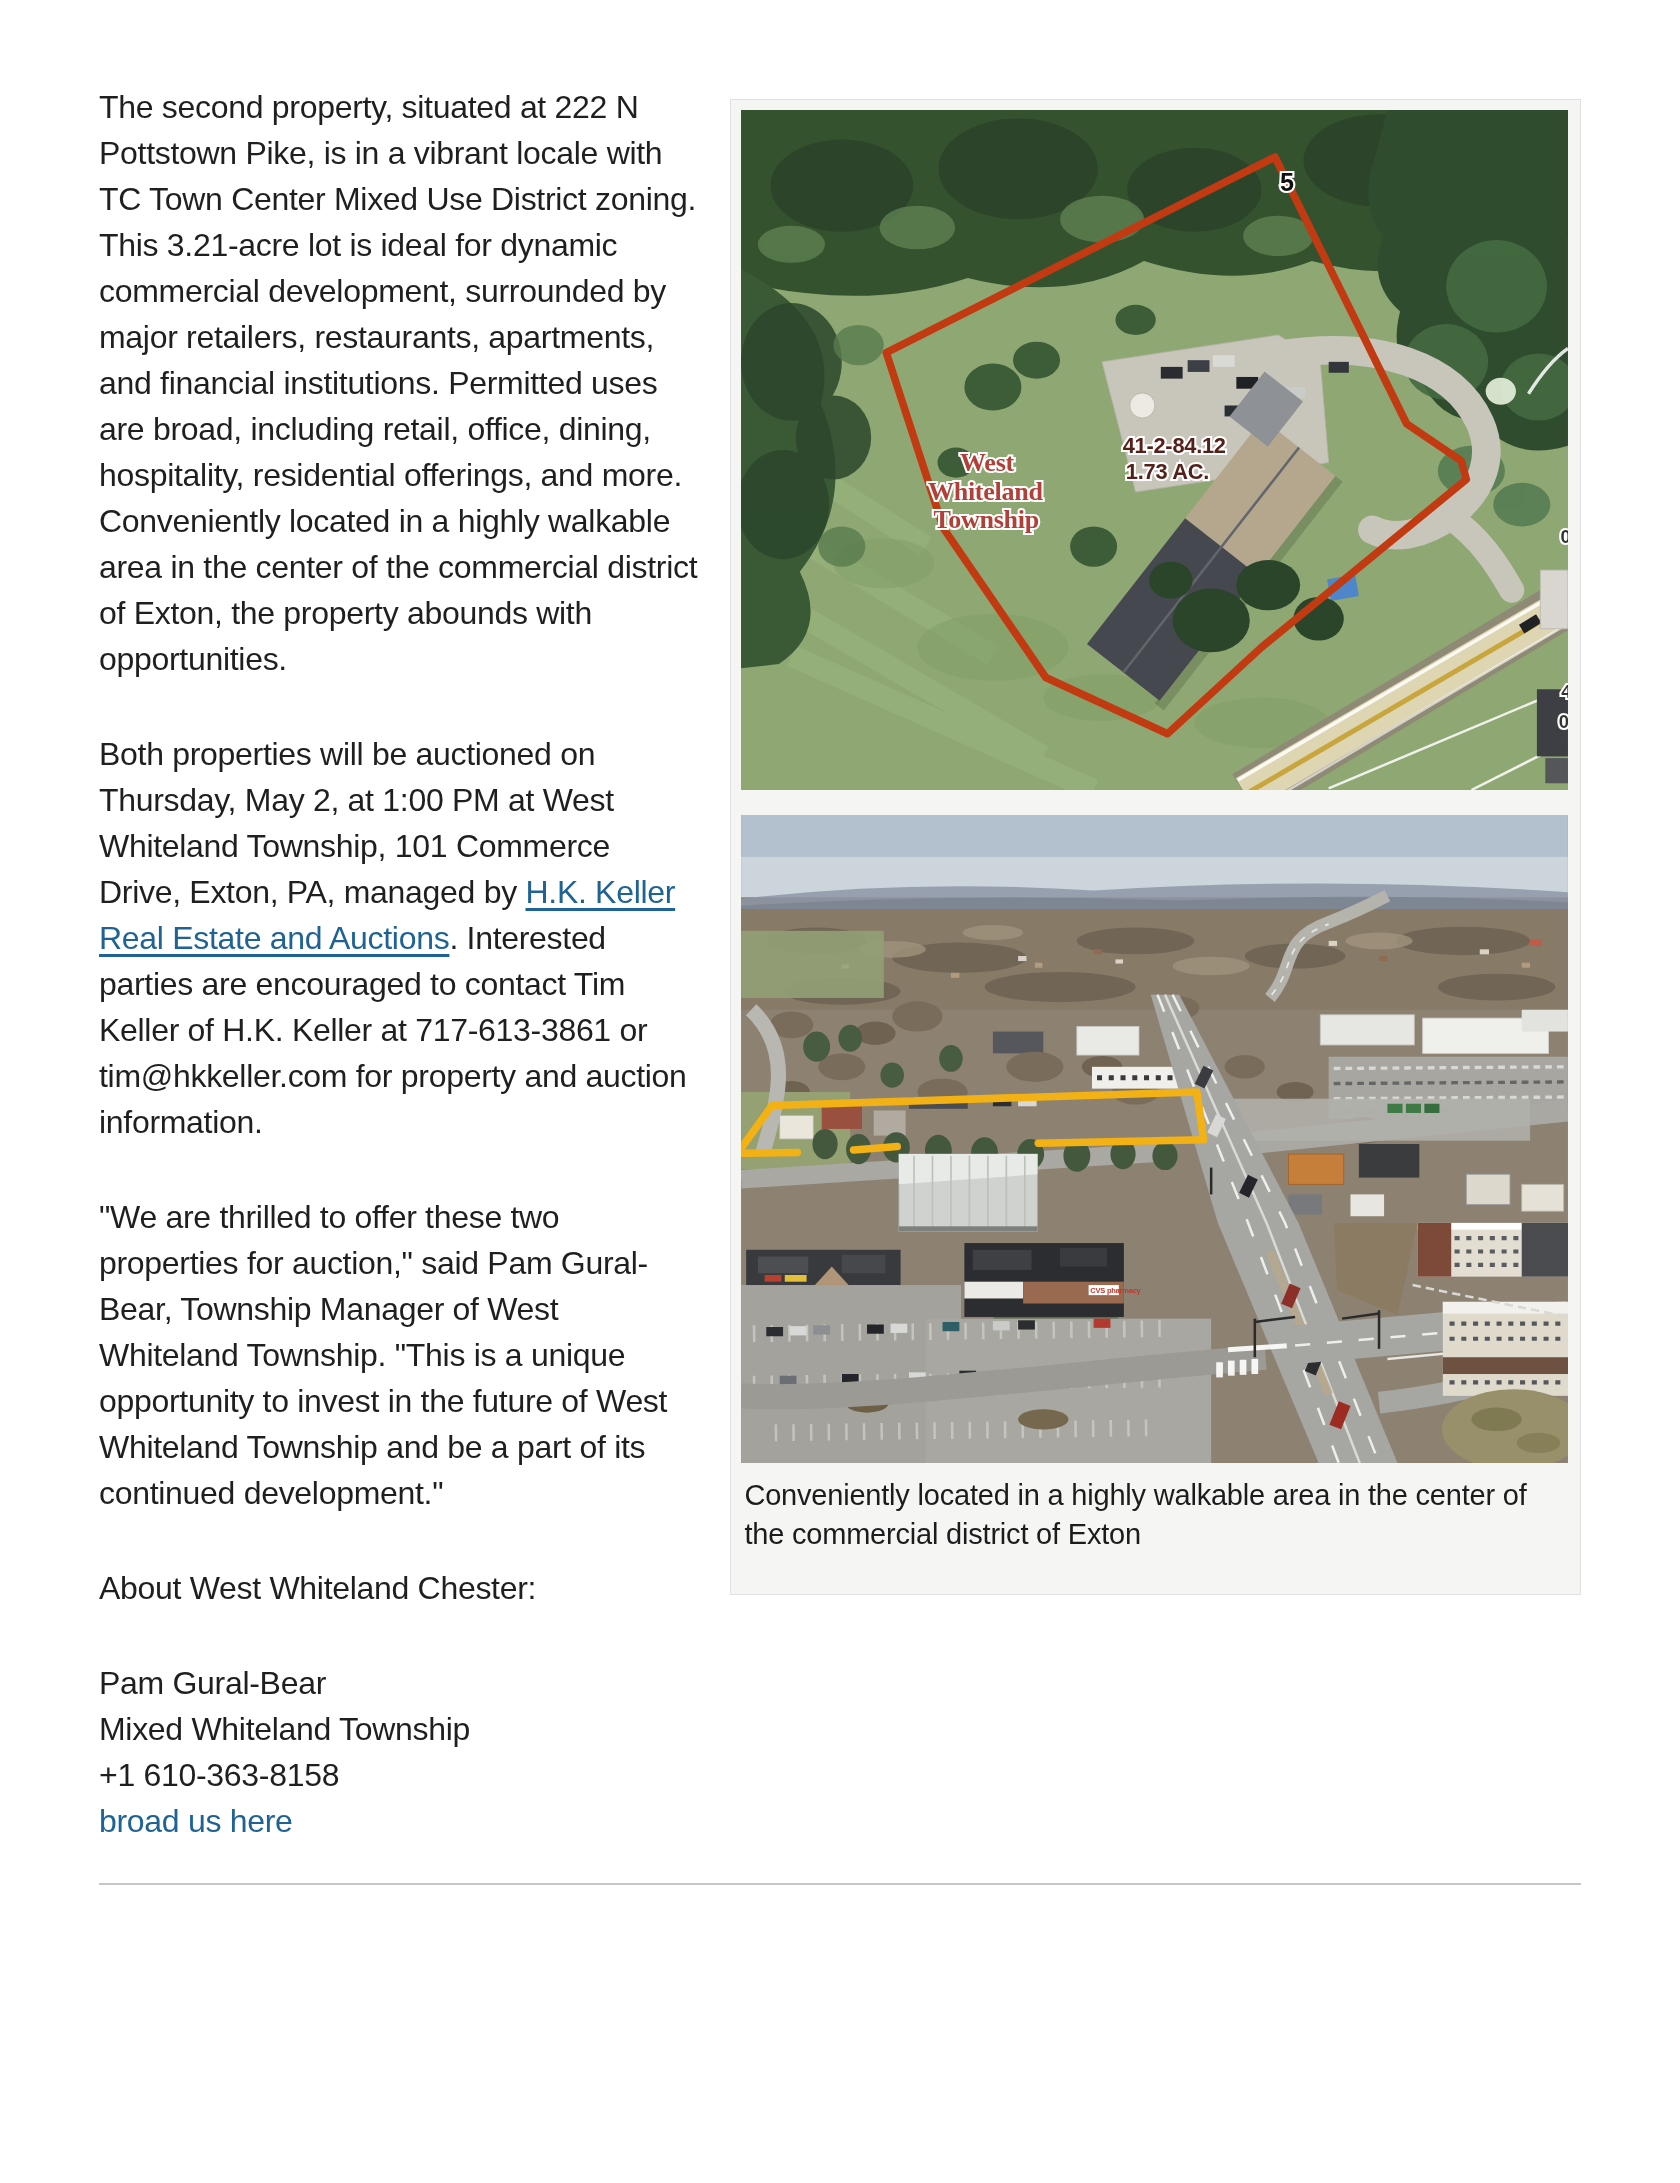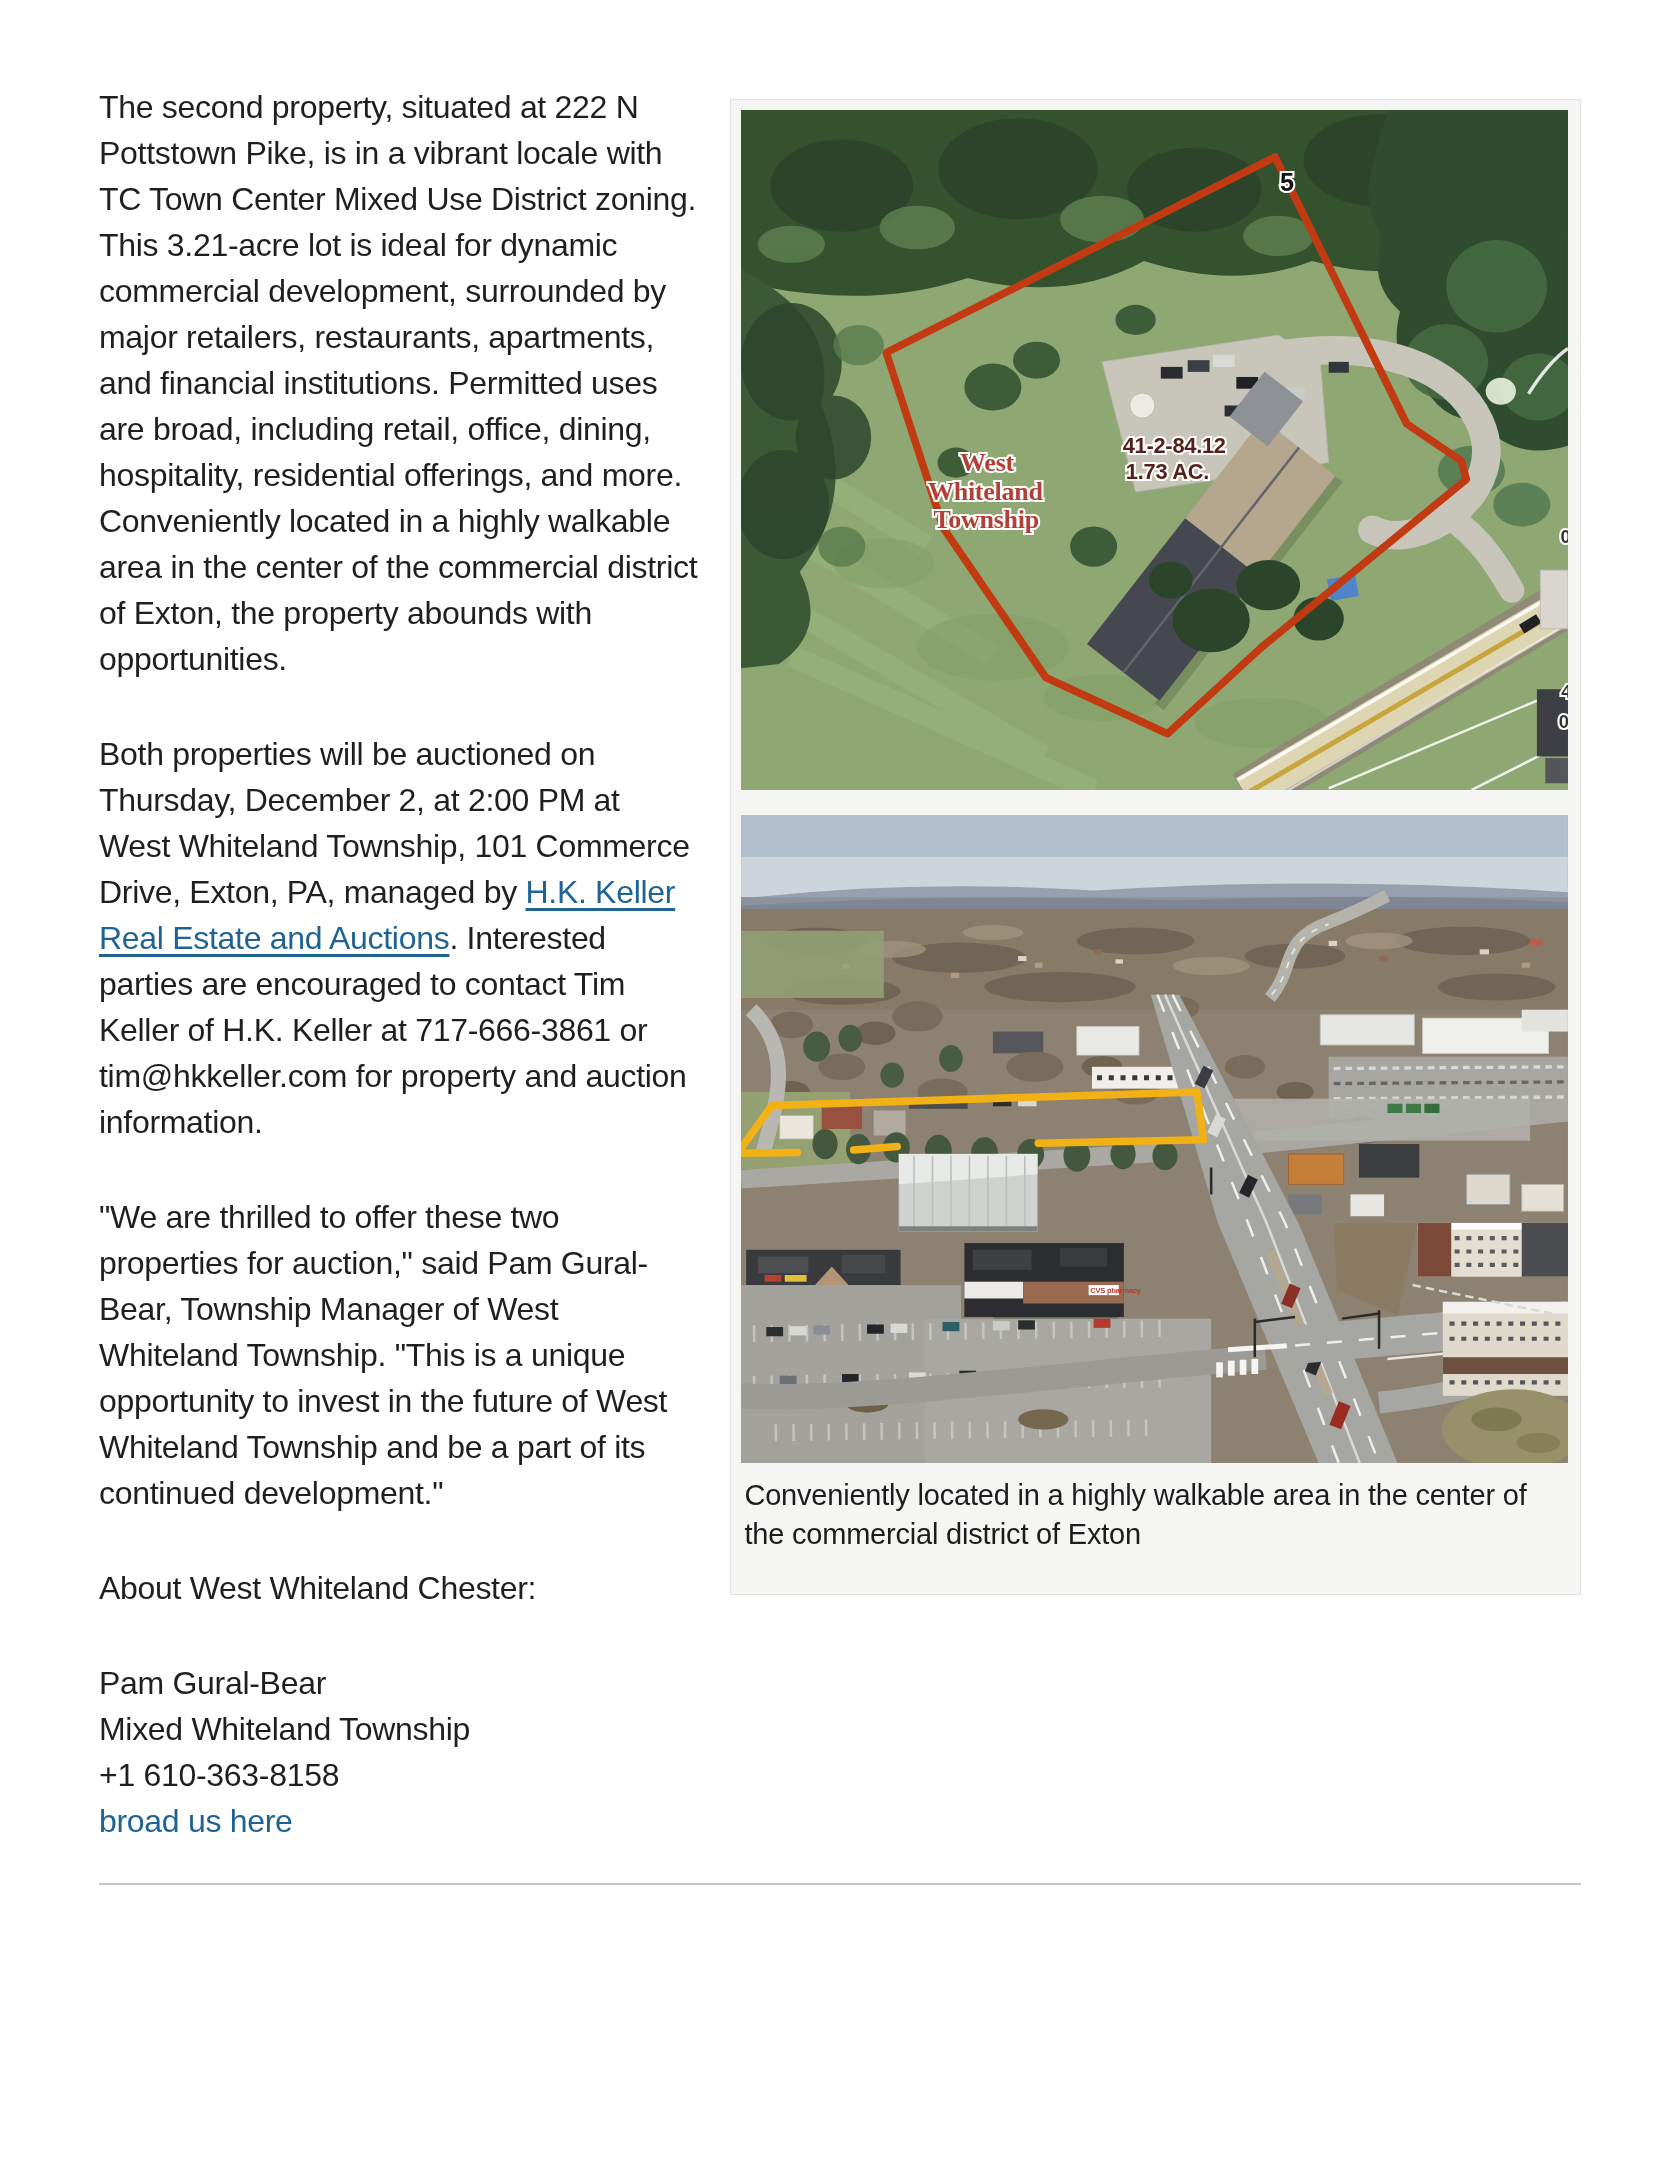--- a/index.html
+++ b/index.html
@@ -442,21 +442,21 @@
             </g>
           </svg>
         </div>
         <figcaption>Conveniently located in a highly walkable area in the center of the commercial district of Exton</figcaption>
       </figure>
 
     </aside>
 
     <p>The second property, situated at 222 N Pottstown Pike, is in a vibrant locale with TC Town Center Mixed Use District zoning. This 3.21-acre lot is ideal for dynamic commercial development, surrounded by major retailers, restaurants, apartments, and financial institutions. Permitted uses are broad, including retail, office, dining, hospitality, residential offerings, and more. Conveniently located in a highly walkable area in the center of the commercial district of Exton, the property abounds with opportunities.</p>
 
-    <p><span>Both properties will be auctioned on Thursday, December 2, at 2:00 PM at West Whiteland Township, 101 Commerce Drive, Exton, PA, managed by </span><a href="#">H.K. Keller Real Estate and Auctions</a><span>. Interested parties are encouraged to contact Tim Keller of H.K. Keller at 717-666-3861 or tim@hkkeller.com for property and auction information.</span></p>
+    <p><span>Both properties will be auctioned on Thursday, May 2, at 1:00 PM at West Whiteland Township, 101 Commerce Drive, Exton, PA, managed by </span><a href="#">H.K. Keller Real Estate and Auctions</a><span>. Interested parties are encouraged to contact Tim Keller of H.K. Keller at 717-613-3861 or tim@hkkeller.com for property and auction information.</span></p>
 
     <p>"We are thrilled to offer these two properties for auction," said Pam Gural-Bear, Township Manager of West Whiteland Township. "This is a unique opportunity to invest in the future of West Whiteland Township and be a part of its continued development."</p>
 
     <p><span>About West Whiteland Chester:</span><br></p>
 
     <p class="contact"><span>Pam Gural-Bear</span><br><span>Mixed Whiteland Township</span><br><span>+1 610-363-8158</span><br><a href="#" class="plain">broad us here</a></p>
 
   </div>
 
   <hr class="rule">

